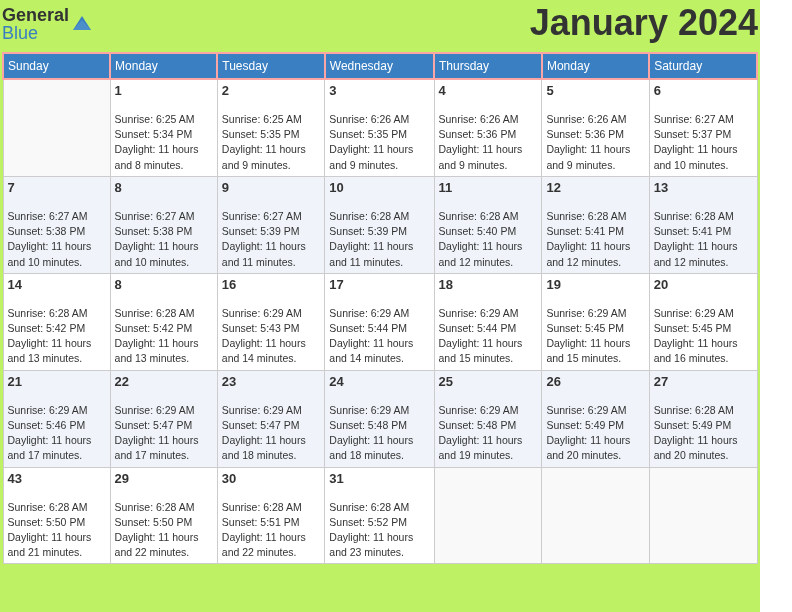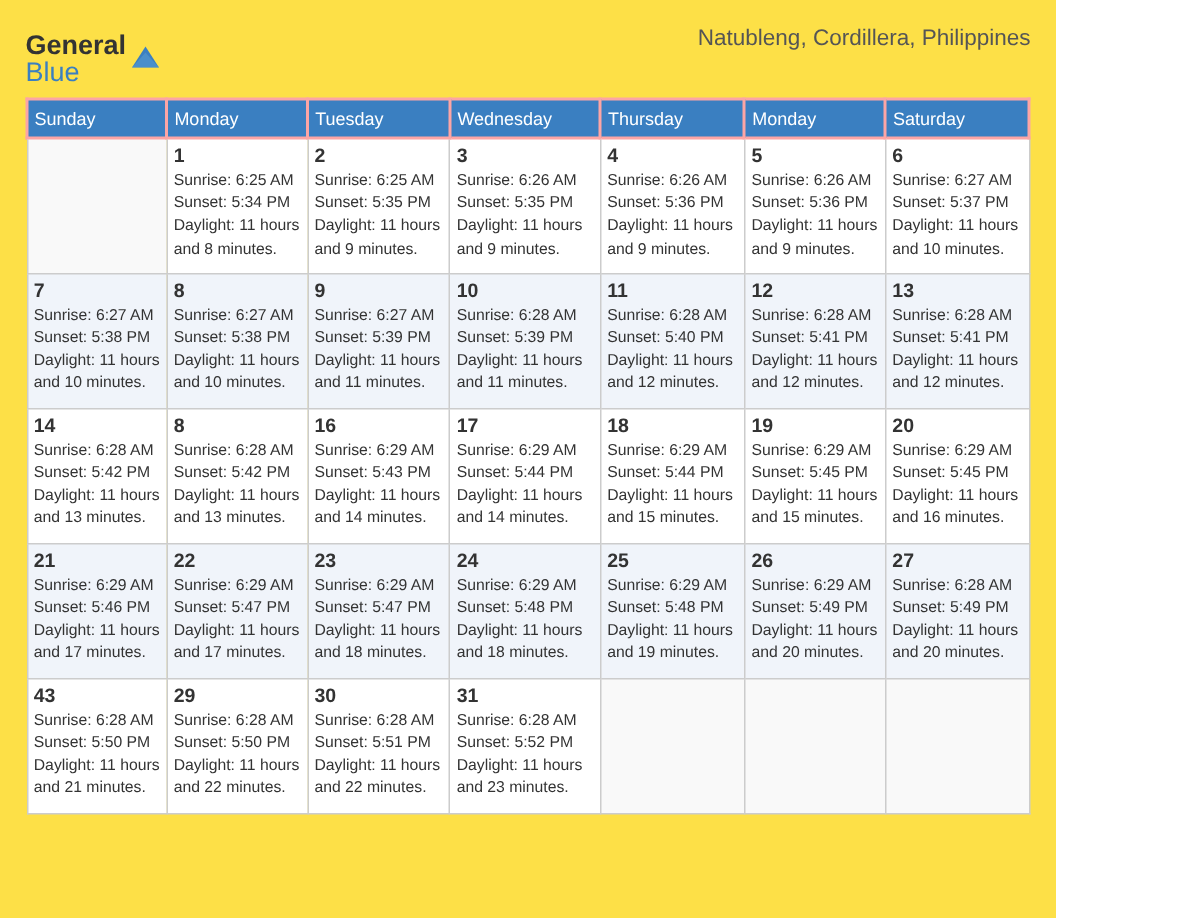--- a/index.html
+++ b/index.html
@@ -3,24 +3,24 @@
   <meta charset="utf-8">
   <style>
     * { box-sizing: border-box; margin: 0; padding: 0; }
     body {
       font-family: Arial, sans-serif;
       background: #fff;
       width: 792px;
       min-height: 612px;
     }
     .page {
-      width: 704px;
+      width: 760px;
       min-height: 612px;
-      padding: 17px;
-      background: #fde047;
+      padding: 2px;
+      background: #bef264;
     }
     .header {
       display: flex;
       justify-content: space-between;
       align-items: flex-start;
       margin-bottom: 8px;
     }
     .logo {
       display: flex;
       align-items: center;
@@ -88,20 +88,21 @@
       font-size: 13px;
       font-weight: bold;
       color: #333;
       display: block;
       margin-bottom: 2px;
     }
     .day-detail {
       color: #333;
       font-size: 10.5px;
       line-height: 1.45;
+      margin-top: 14px;
     }
     .row-shaded td {
       background-color: #f0f4fa;
     }
   </style>
 </head>
 <body>
 
 <div class="page">
   <div class="header">
@@ -109,21 +110,21 @@
       <div class="logo-text">
         <span class="logo-general">General</span>
         <span class="logo-blue">Blue</span>
       </div>
       <svg class="logo-icon" viewBox="0 0 22 22">
         <polygon points="2,18 11,4 20,18" fill="#3a7fc1"></polygon>
         <polygon points="2,18 11,8 20,18" fill="#5a9fd4" opacity="0.5"></polygon>
       </svg>
     </div>
     <div class="title-section">
-      <div class="location">Natubleng, Cordillera, Philippines</div>
+      <div class="month-title">January 2024</div>
     </div>
   </div>
 
   <table class="calendar">
     <thead>
       <tr>
         <th>Sunday</th>
         <th>Monday</th>
         <th>Tuesday</th>
         <th>Wednesday</th>

